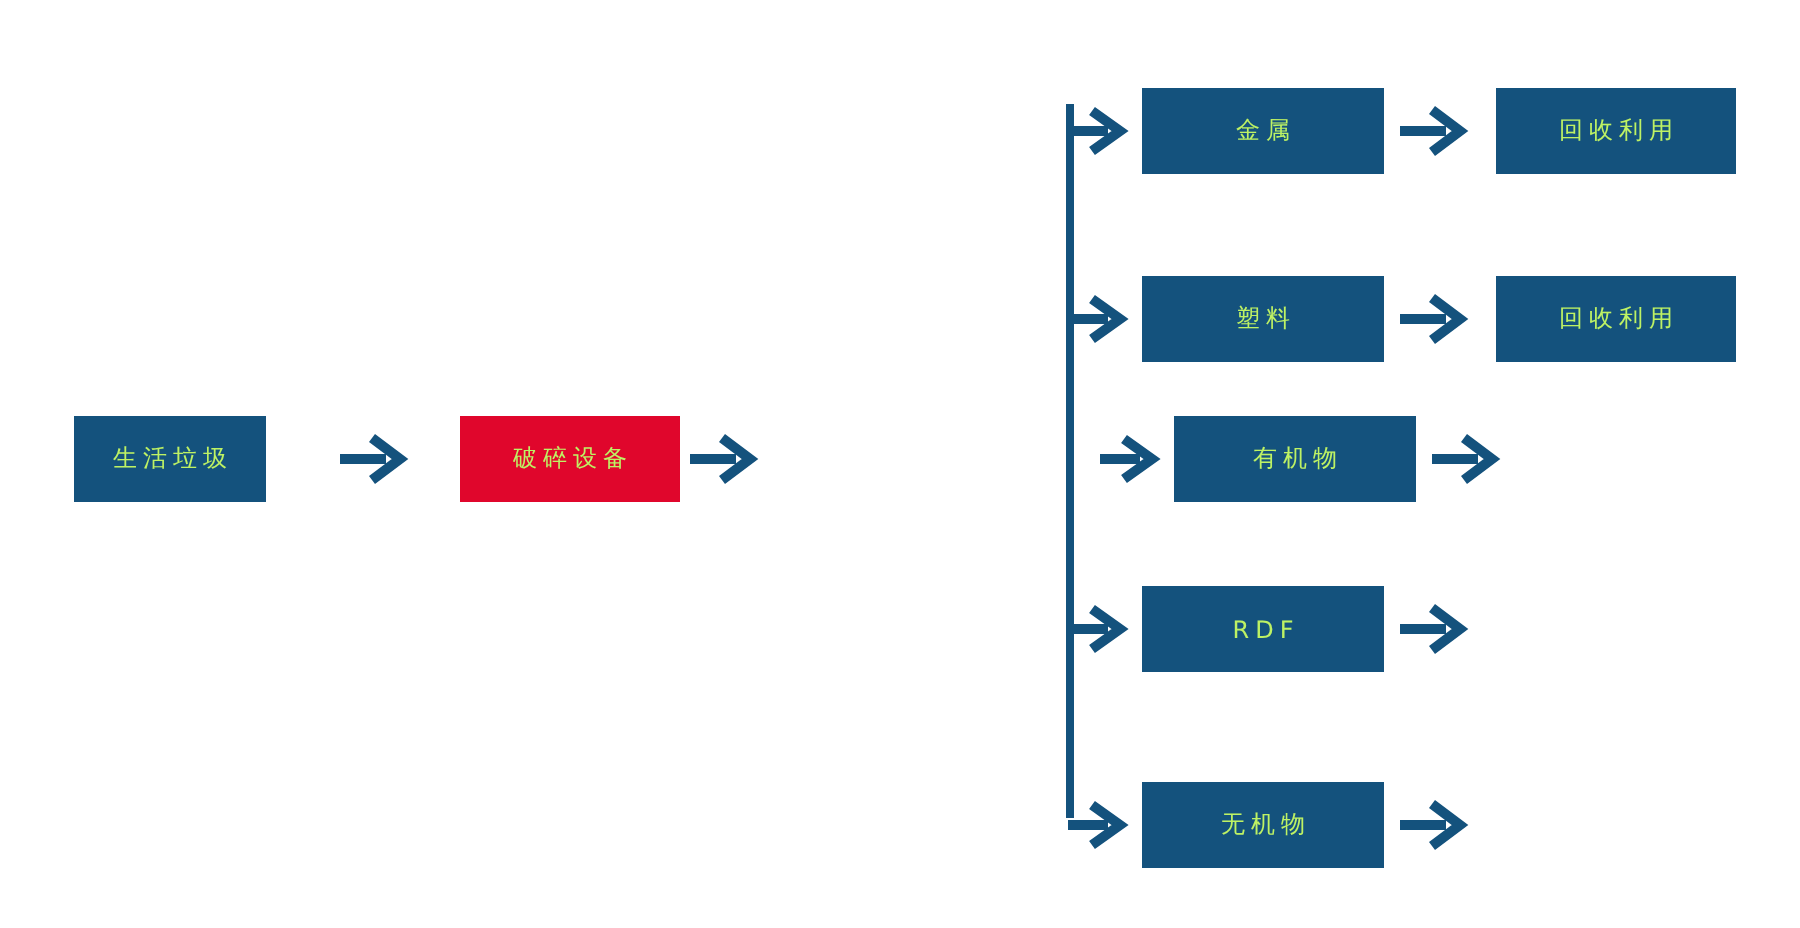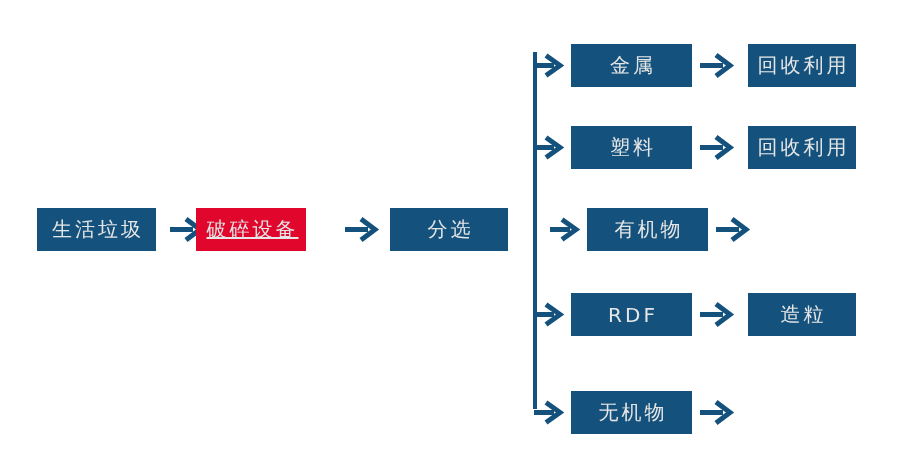--- a/index.html
+++ b/index.html
@@ -12,25 +12,25 @@
     position: relative;
     width: 900px;
     height: 464px;
     background: #ffffff;
     overflow: hidden;
   }
   .node {
     position: absolute;
     height: 43px;
     background: #14527D;
-    color: #e5e5e5;
+    color: #bef264;
     display: flex;
     align-items: center;
     justify-content: center;
-    font-size: 20px;
+    font-size: 12px;
     letter-spacing: 3px;
     white-space: nowrap;
     text-indent: 3px; 
   }
   .node.red { background: #E0062C; }
 
   .arrow {
     position: absolute;
     top: 8px;
     width: 36px;
@@ -57,35 +57,35 @@
 
   .row {
     position: absolute;
     left: 0;
     width: 900px;
     height: 43px;
   }
 
   
   .main-chain   { top: 208px; }
-  .node-a { left: 37px;  width: 119px; }
+  .node-a { left: 37px;  width: 96px; }
   .arrow-1 { left: 169px; }
-  .node-b { left: 196px; width: 110px; text-decoration: underline; }
+  .node-b { left: 230px; width: 110px; }
   .arrow-2 { left: 344px; }
   .node-c { left: 390px; width: 118px; }
 
   
   .branch-0 { top: 44px; }
-  .branch-1 { top: 126px; }
+  .branch-1 { top: 138px; }
   .branch-2 { top: 208px; margin-left: 16px; }
   .branch-3 { top: 293px; padding-left: 15px; }
   .branch-4 { top: 391px; }
   .node-d { left: 571px; width: 121px; }
   .arrow-de { left: 699px; }
-  .node-e { left: 748px; width: 108px; }
+  .node-e { left: 748px; width: 120px; }
 </style>
 </head>
 <body>
 
 <div class="canvas">
 
   <div class="row main-chain">
     <div class="node node-a">生活垃圾</div>
 
     <div class="arrow arrow-1">
@@ -97,21 +97,20 @@
 
     <div class="node red node-b">破碎设备</div>
 
     <div class="arrow arrow-2">
       <svg viewBox="0 0 36 27" xmlns="http://www.w3.org/2000/svg">
         <line x1="1" y1="13.5" x2="24" y2="13.5" stroke="#14527D" stroke-width="5"></line>
         <path d="M17 3 L31 13.5 L17 24" stroke="#14527D" stroke-width="5" fill="none"></path>
       </svg>
     </div>
 
-    <div class="node node-c">分选</div>
   </div>
 
   <div class="vline"></div>
 
   <div class="row branch-0">
     <div class="stub">
       <svg viewBox="0 0 31 27" xmlns="http://www.w3.org/2000/svg">
         <line x1="0" y1="13.5" x2="20" y2="13.5" stroke="#14527D" stroke-width="5"></line>
         <path d="M12 3.5 L26 13.5 L12 23.5" stroke="#14527D" stroke-width="5" fill="none"></path>
       </svg>
@@ -166,21 +165,20 @@
         <path d="M12 3.5 L26 13.5 L12 23.5" stroke="#14527D" stroke-width="5" fill="none"></path>
       </svg>
     </div>
     <div class="node node-d">RDF</div>
     <div class="arrow arrow-de">
       <svg viewBox="0 0 36 27" xmlns="http://www.w3.org/2000/svg">
         <line x1="1" y1="13.5" x2="24" y2="13.5" stroke="#14527D" stroke-width="5"></line>
         <path d="M17 3 L31 13.5 L17 24" stroke="#14527D" stroke-width="5" fill="none"></path>
       </svg>
     </div>
-    <div class="node node-e">造粒</div>
   </div>
 
   <div class="row branch-4">
     <div class="stub">
       <svg viewBox="0 0 31 27" xmlns="http://www.w3.org/2000/svg">
         <line x1="0" y1="13.5" x2="20" y2="13.5" stroke="#14527D" stroke-width="5"></line>
         <path d="M12 3.5 L26 13.5 L12 23.5" stroke="#14527D" stroke-width="5" fill="none"></path>
       </svg>
     </div>
     <div class="node node-d">无机物</div>

